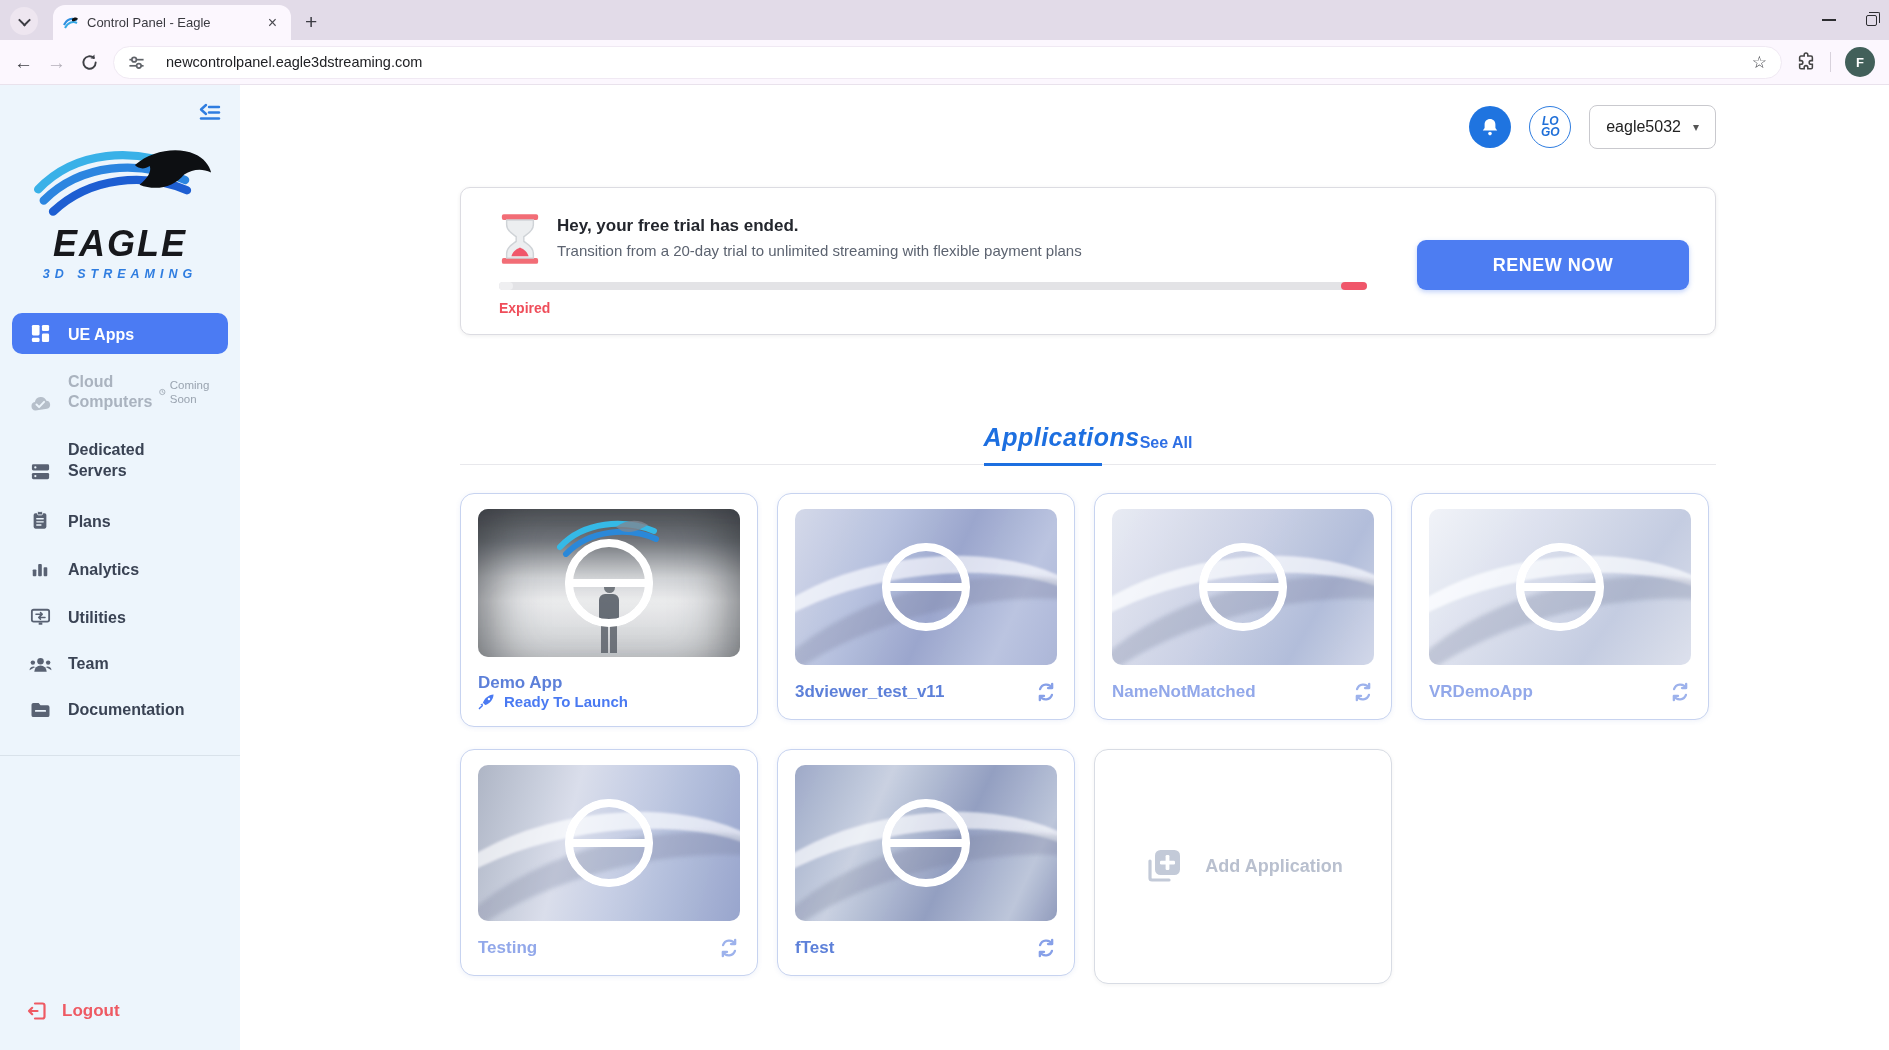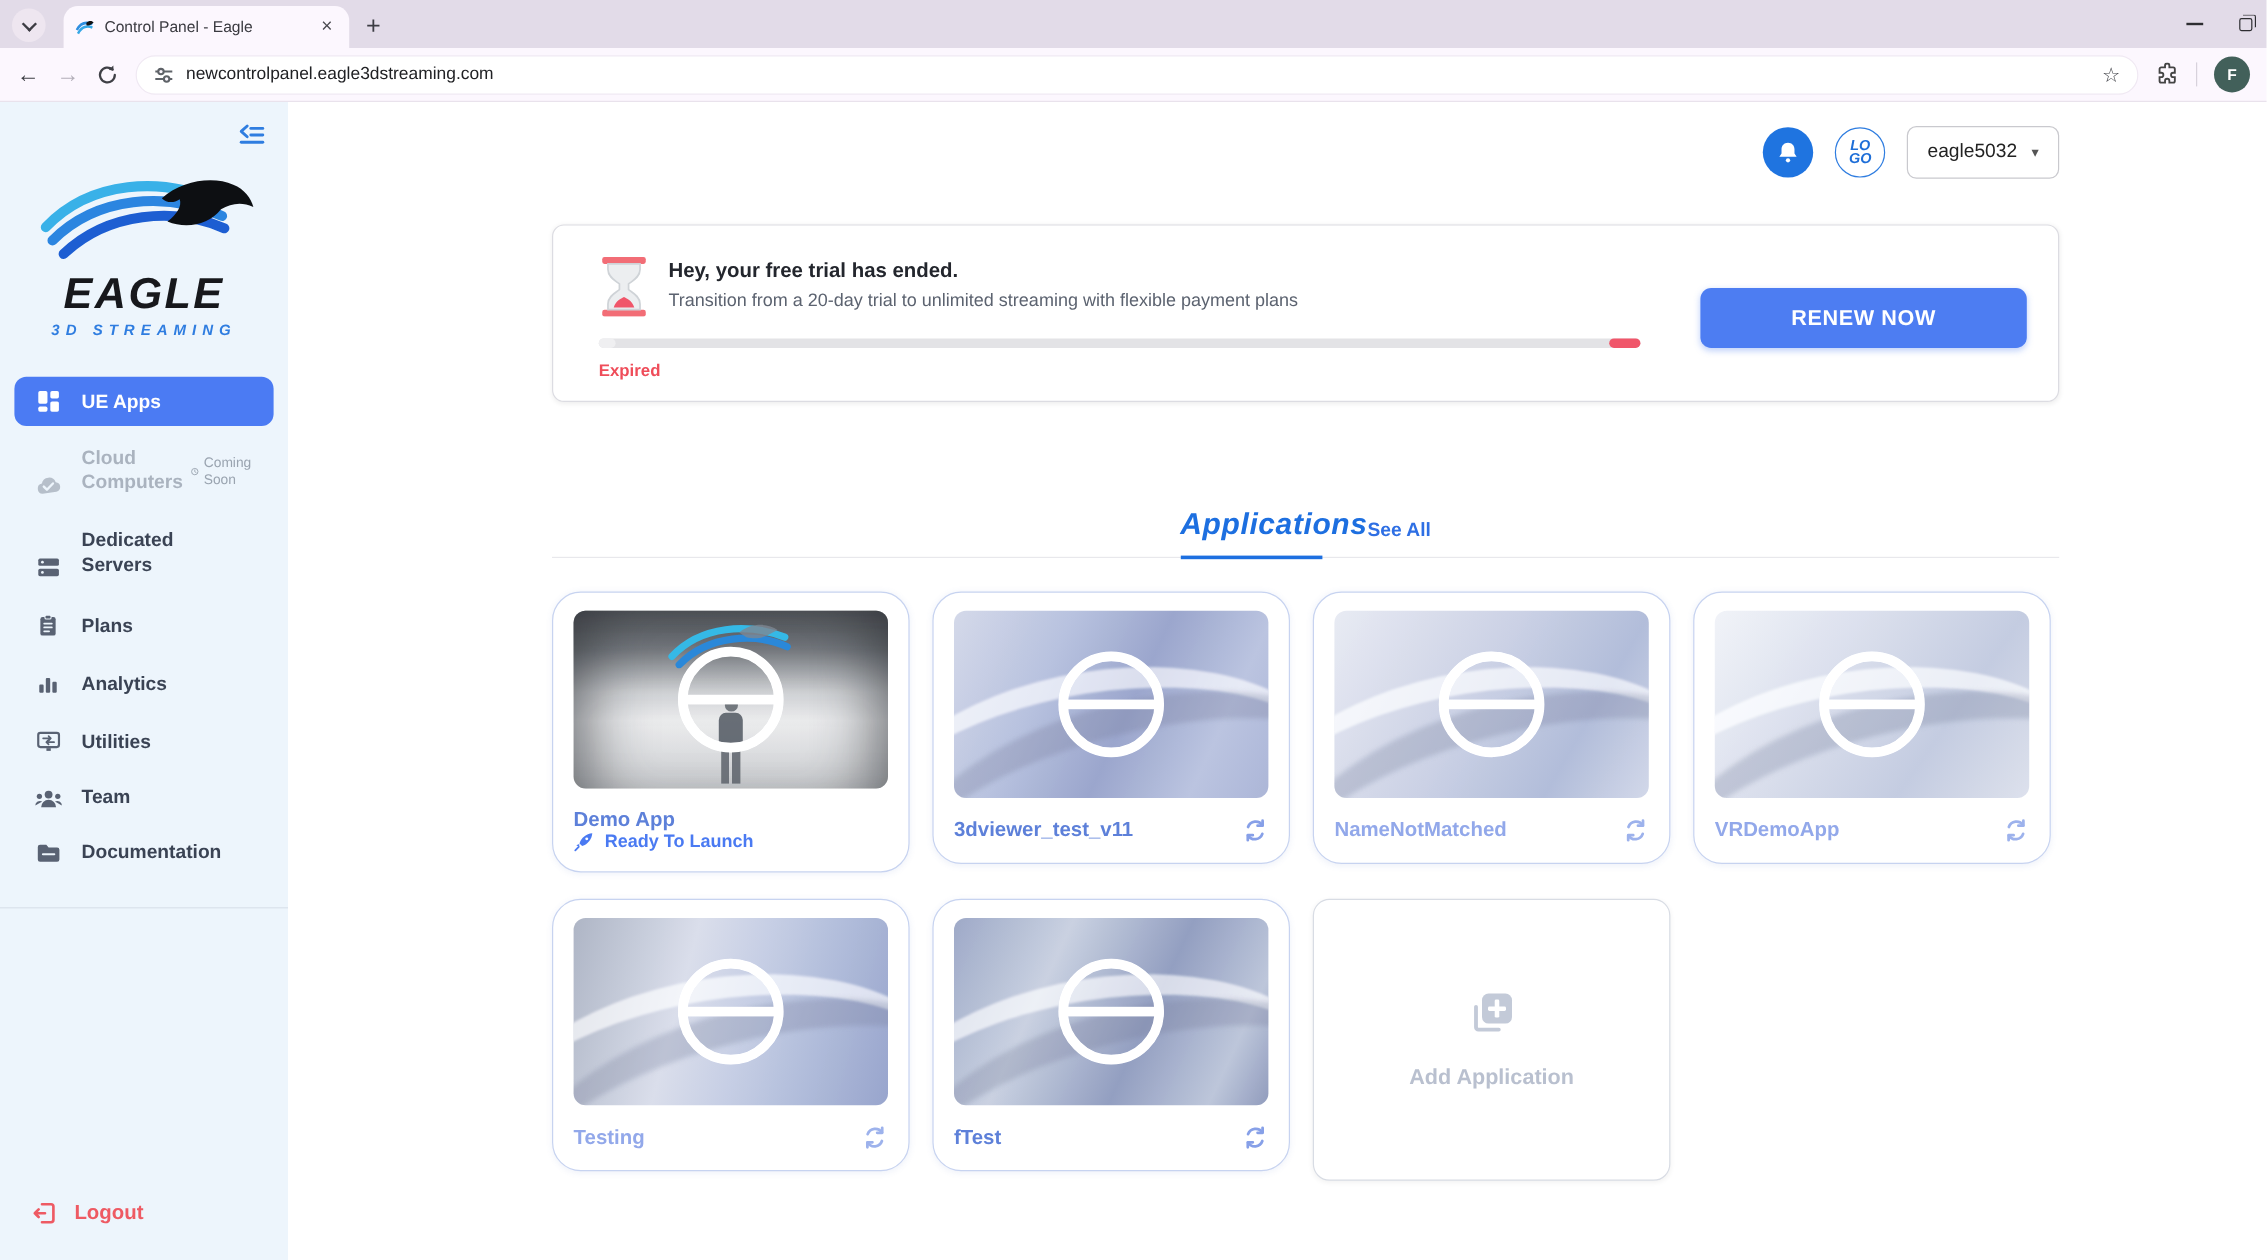--- a/index.html
+++ b/index.html
@@ -21,21 +21,21 @@
   .win-min { width:14px; height:2px; background:#2d2d31; }
   .win-max { width:11px; height:11px; border:1.5px solid #2d2d31; border-radius:2px; position:relative; background:#e2dbe8; }
   .win-max::before { content:""; position:absolute; left:2px; top:-4px; width:10px; height:10px;
     border-top:1.5px solid #2d2d31; border-right:1.5px solid #2d2d31; border-radius:0 2px 0 0; }
 
   .toolbar { height:45px; background:#fcf7fe; display:flex; align-items:center; padding:0 14px; gap:14px;
     border-bottom:1px solid #e9e2ec; }
   .navbtn { font-size:19px; color:#3f4046; line-height:1; }
   .navbtn.disabled { color:#b4b0ba; }
   .urlpill { flex:1; height:33px; background:#ffffff; border:1px solid #f0e9f3; border-radius:17px;
-    display:flex; align-items:center; padding:0 14px; gap:10px;justify-content:flex-end; }
+    display:flex; align-items:center; padding:0 14px; gap:21px;justify-content:flex-end; }
   .url-text { font-size:14.5px; color:#202124; flex:1; }
   .toolbar-right { display:flex; align-items:center; gap:14px; }
   .vdiv { width:1px; height:20px; background:#d8d2dc; }
   .avatar { width:30px; height:30px; border-radius:50%; background:#42605a; color:#fff; font-size:13px;
     font-weight:bold; display:flex; align-items:center; justify-content:center; }
 
   
   .app { display:flex; height:965px; }
   .sidebar { width:240px; background:#edf5fc; display:flex; flex-direction:column; position:relative; }
   .collapse { position:absolute; top:18px; right:18px; }
@@ -87,21 +87,21 @@
   
   .apps-header { margin-top:88px; display:flex; justify-content:center; align-items:flex-end;
     border-bottom:1px solid #e8e8ec; }
   .apps-title { position:relative; padding-bottom:12px; font-size:25px; font-weight:800; font-style:italic;
     color:#1d6fe0; letter-spacing:.5px; }
   .apps-title::after { content:""; position:absolute; left:0; bottom:-2px; width:118px; height:3px; background:#1d6fe0; }
   .see-all { padding-bottom:12px; font-size:16px; font-weight:bold; color:#2e6fe4; }
 
   .grid { margin-top:28px; display:grid; grid-template-columns:repeat(4,298px); column-gap:19px; row-gap:22px;
     align-items:start; }
-  .card { background:#fff; border:1px solid #c7d3f0; border-radius:24px; padding:15px 17px 16px;
+  .card { background:#fff; border:1px solid #c7d3f0; border-radius:14px; padding:15px 17px 16px;
     box-shadow:0 1px 5px rgba(90,120,200,.10); }
   .thumb { height:156px; border-radius:10px; position:relative; overflow:hidden; filter:saturate(.92) brightness(1.02); }
   .swirl::before { content:""; position:absolute; width:150%; height:125%; left:-28%; top:32%; border-radius:50%;
     border-top:18px solid rgba(255,255,255,.6); transform:rotate(-9deg); filter:blur(1px); }
   .swirl::after { content:""; position:absolute; width:165%; height:135%; left:-22%; top:48%; border-radius:50%;
     border-top:26px solid rgba(110,120,150,.28); transform:rotate(-14deg); filter:blur(2px); }
   .t2 { background:linear-gradient(115deg,#cfd5e6 0%,#b4bedd 30%,#97a3cc 55%,#b7c0de 80%,#a8b2d6 100%); }
   .t3 { background:linear-gradient(120deg,#e3e6ef 0%,#c6cde2 45%,#aeb9d8 75%,#cdd4e6 100%); }
   .t4 { background:linear-gradient(105deg,#aab1c2 0%,#d5dae8 35%,#bcc6e0 60%,#94a2cc 100%); }
   .t5 { background:linear-gradient(125deg,#eceef4 0%,#d3d9e8 40%,#bfc8de 70%,#d8dde9 100%); }
@@ -118,21 +118,21 @@
   .demo-waves { position:absolute; top:4px; left:50%; transform:translateX(-50%); }
   .noentry { position:absolute; inset:0; display:flex; align-items:center; justify-content:center; z-index:3; }
   .ring { width:88px; height:88px; border:8px solid #fff; border-radius:50%; position:relative; }
   .ring::after { content:""; position:absolute; left:-4px; right:-4px; top:50%; height:8px;
     transform:translateY(-50%); background:#fff; }
   .card-label-row { margin-top:16px; display:flex; align-items:center; justify-content:space-between; }
   .app-name { font-size:17px; font-weight:bold; color:#5d80d9; }
   .faded .app-name { color:#92a8ea; }
   .status-row { display:flex; align-items:center; gap:9px; font-size:15px; font-weight:bold; color:#4a7af2; }
   .add-card { border:1px solid #d8dce4; border-radius:14px; height:235px; background:#fff;
-    display:flex; flex-direction:column; align-items:center; justify-content:center; gap:22px;
+    display:flex; align-items:center; justify-content:center; gap:22px;
     box-shadow:0 1px 4px rgba(0,0,0,.05); }
   .add-label { font-size:18px; font-weight:bold; color:#b9c0cf; }
 </style>
 </head>
 <body>
 
 <div class="screen">
 
   <div class="tabstrip">
     <div class="tab-search">

